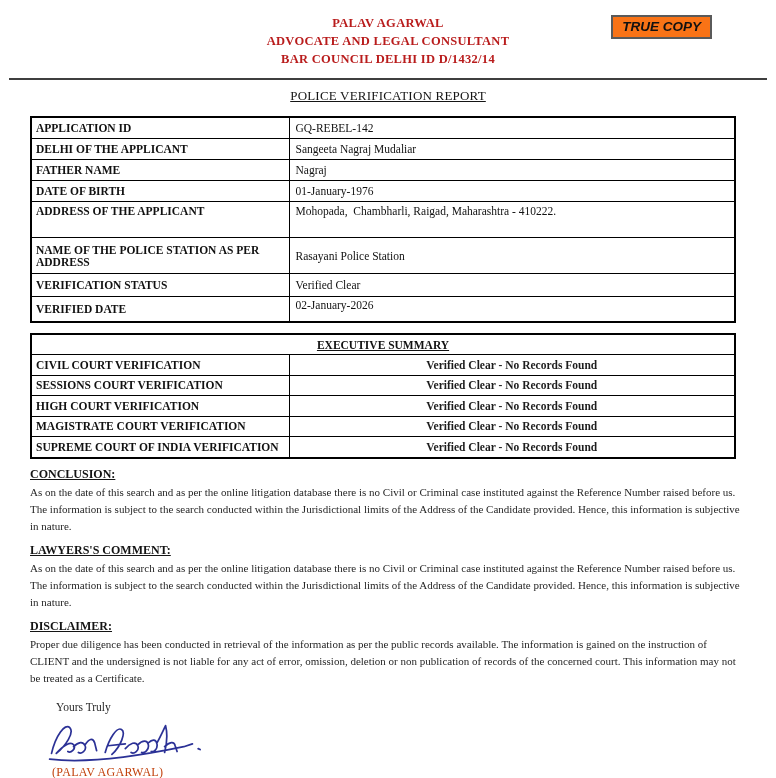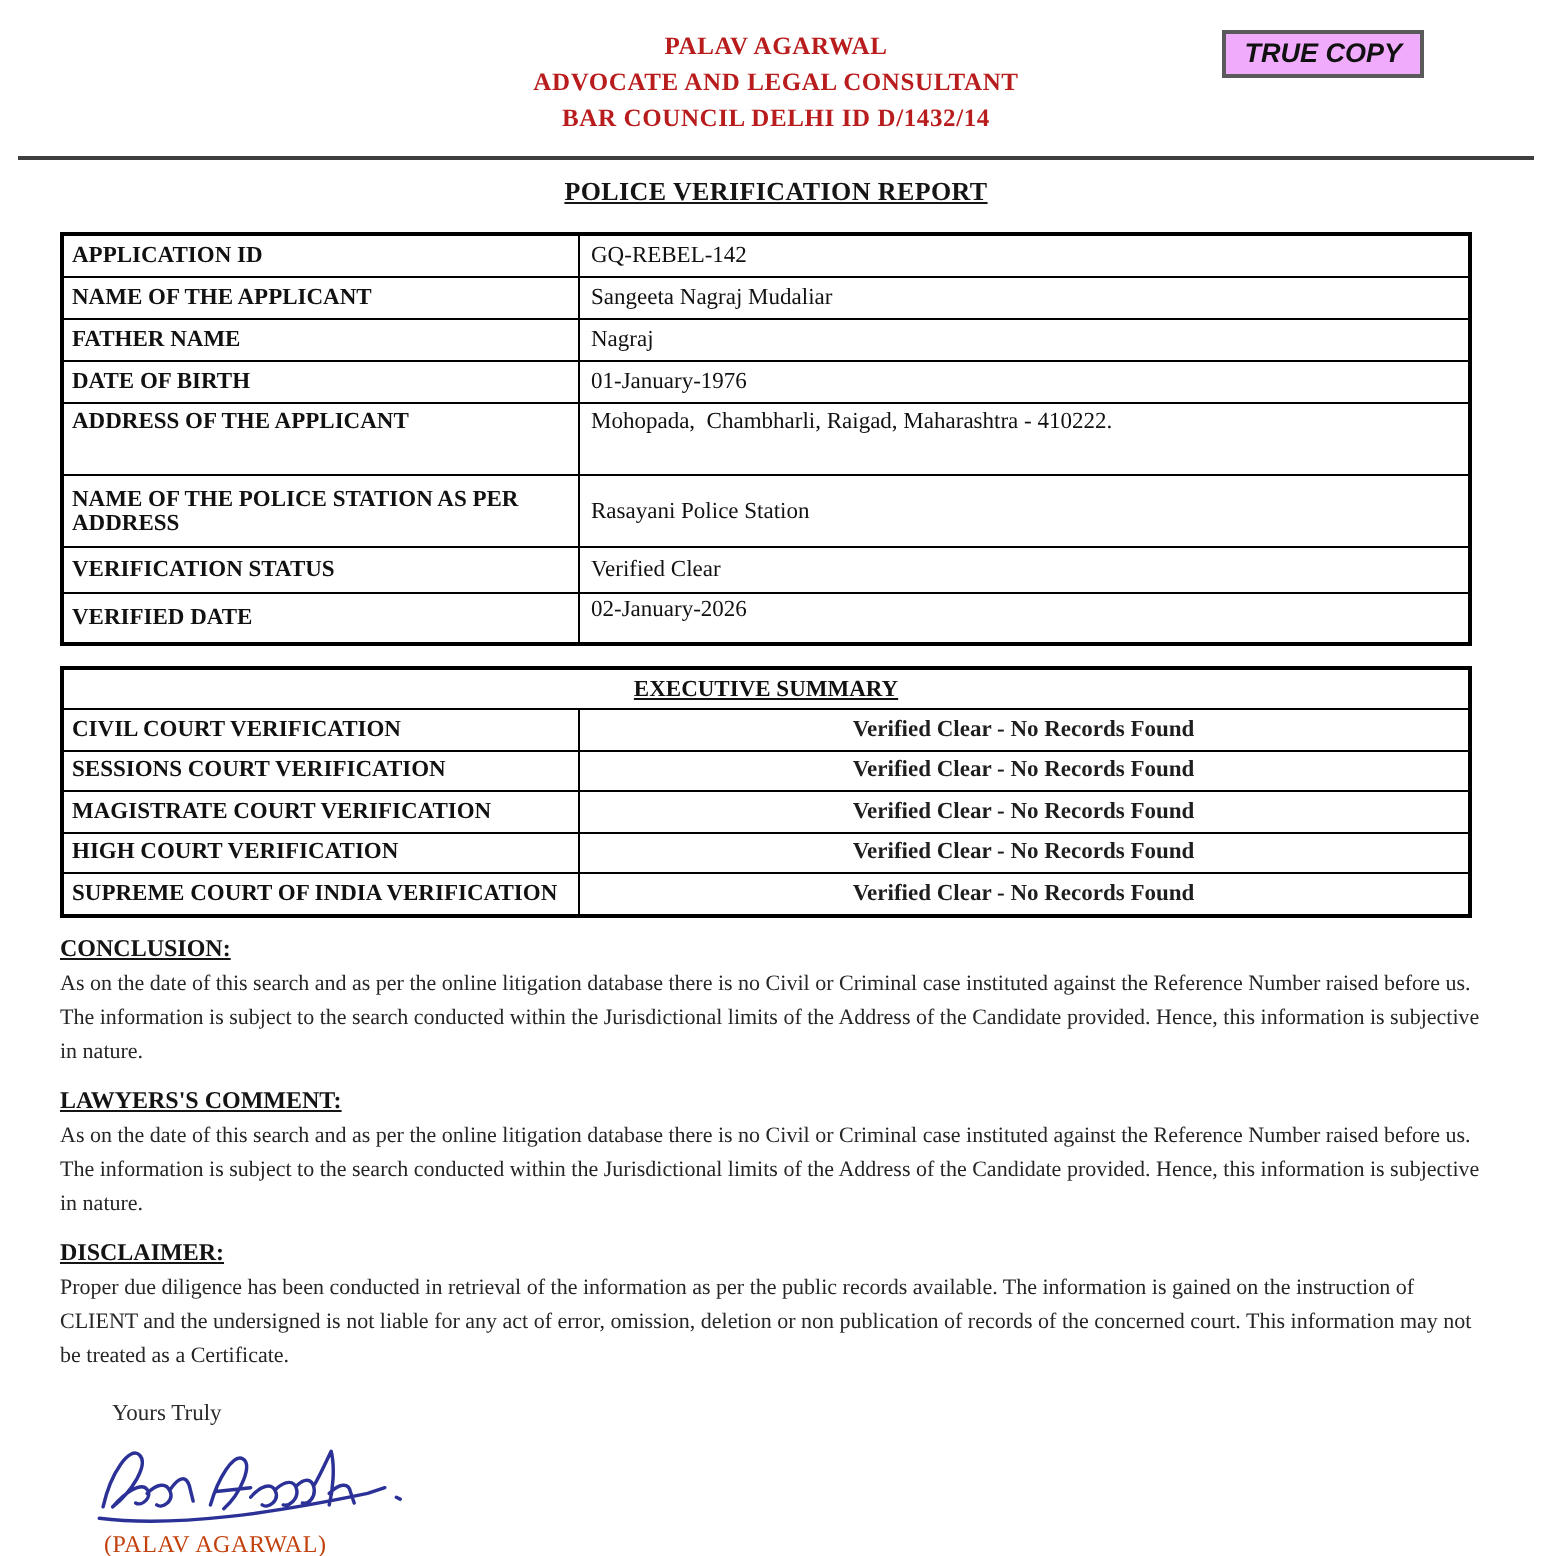--- a/index.html
+++ b/index.html
@@ -5,24 +5,24 @@
   html,body{margin:0;padding:0;background:#fff;}
   body{width:776px;height:778px;overflow:hidden;position:relative;
        font-family:"Liberation Serif",serif;color:#1d1d1d;}
   .page{padding:14px 30px 0 30px;position:relative;}
 
   
   .letterhead{text-align:center;}
   .lh-line{font-weight:bold;font-size:12.5px;line-height:18px;color:#b91c1c;letter-spacing:.3px;}
   .stamp{position:absolute;top:15px;right:64px;border:2px solid #5a5a5a;
          padding:2px 9px 3px 9px;font-family:"Liberation Sans",sans-serif;
-         font-style:italic;font-weight:bold;font-size:13.5px;color:#111;background:#f0abfc;}
+         font-style:italic;font-weight:bold;font-size:13.5px;color:#111;background:#f97316;}
   .rule{border:none;border-top:2px solid #3f3f3f;margin:10px -21px 0 -21px;}
 
-  .report-title{text-align:center;font-weight:bold;font-size:13px;margin-top:8px;
+  .report-title{text-align:center;font-weight:normal;font-size:13px;margin-top:8px;
                 text-decoration:underline;color:#151515;letter-spacing:.2px;}
 
   
   table{border-collapse:collapse;table-layout:fixed;width:704px;padding-left:48px;}
   .tbl1{margin-top:12px;}
   .tbl2{margin-top:10px;}
   td{border:1px solid #000;padding:1px 6px;font-size:11.5px;vertical-align:middle;
      overflow:hidden;}
   table{border:2px solid #000;}
   col.c1{width:258px;} col.c2{width:446px;}
@@ -68,21 +68,21 @@
     <colgroup>
         <col class="c1">
         <col class="c2">
       </colgroup>
     <tbody>
         <tr class="r-std">
       <td class="lbl">APPLICATION ID</td>
       <td class="val">GQ-REBEL-142</td>
     </tr>
     <tr class="r-std">
-      <td class="lbl">NAME OF THE APPLICANT</td>
+      <td class="lbl">DELHI OF THE APPLICANT</td>
       <td class="val">Sangeeta Nagraj Mudaliar</td>
     </tr>
     <tr class="r-std">
       <td class="lbl">FATHER NAME</td>
       <td class="val">Nagraj</td>
     </tr>
     <tr class="r-std">
       <td class="lbl">DATE OF BIRTH</td>
       <td class="val">01-January-1976</td>
     </tr>
@@ -116,25 +116,25 @@
     </tr>
     <tr class="r-ex">
       <td class="lbl">CIVIL COURT VERIFICATION</td>
       <td class="exval">Verified Clear - No Records Found</td>
     </tr>
     <tr class="r-ex">
       <td class="lbl">SESSIONS COURT VERIFICATION</td>
       <td class="exval">Verified Clear - No Records Found</td>
     </tr>
     <tr class="r-ex">
-      <td class="lbl">MAGISTRATE COURT VERIFICATION</td>
+      <td class="lbl">HIGH COURT VERIFICATION</td>
       <td class="exval">Verified Clear - No Records Found</td>
     </tr>
     <tr class="r-ex">
-      <td class="lbl">HIGH COURT VERIFICATION</td>
+      <td class="lbl">MAGISTRATE COURT VERIFICATION</td>
       <td class="exval">Verified Clear - No Records Found</td>
     </tr>
     <tr class="r-ex">
       <td class="lbl">SUPREME COURT OF INDIA VERIFICATION</td>
       <td class="exval">Verified Clear - No Records Found</td>
     </tr>
   </tbody>
     </table>
 
   <div>

